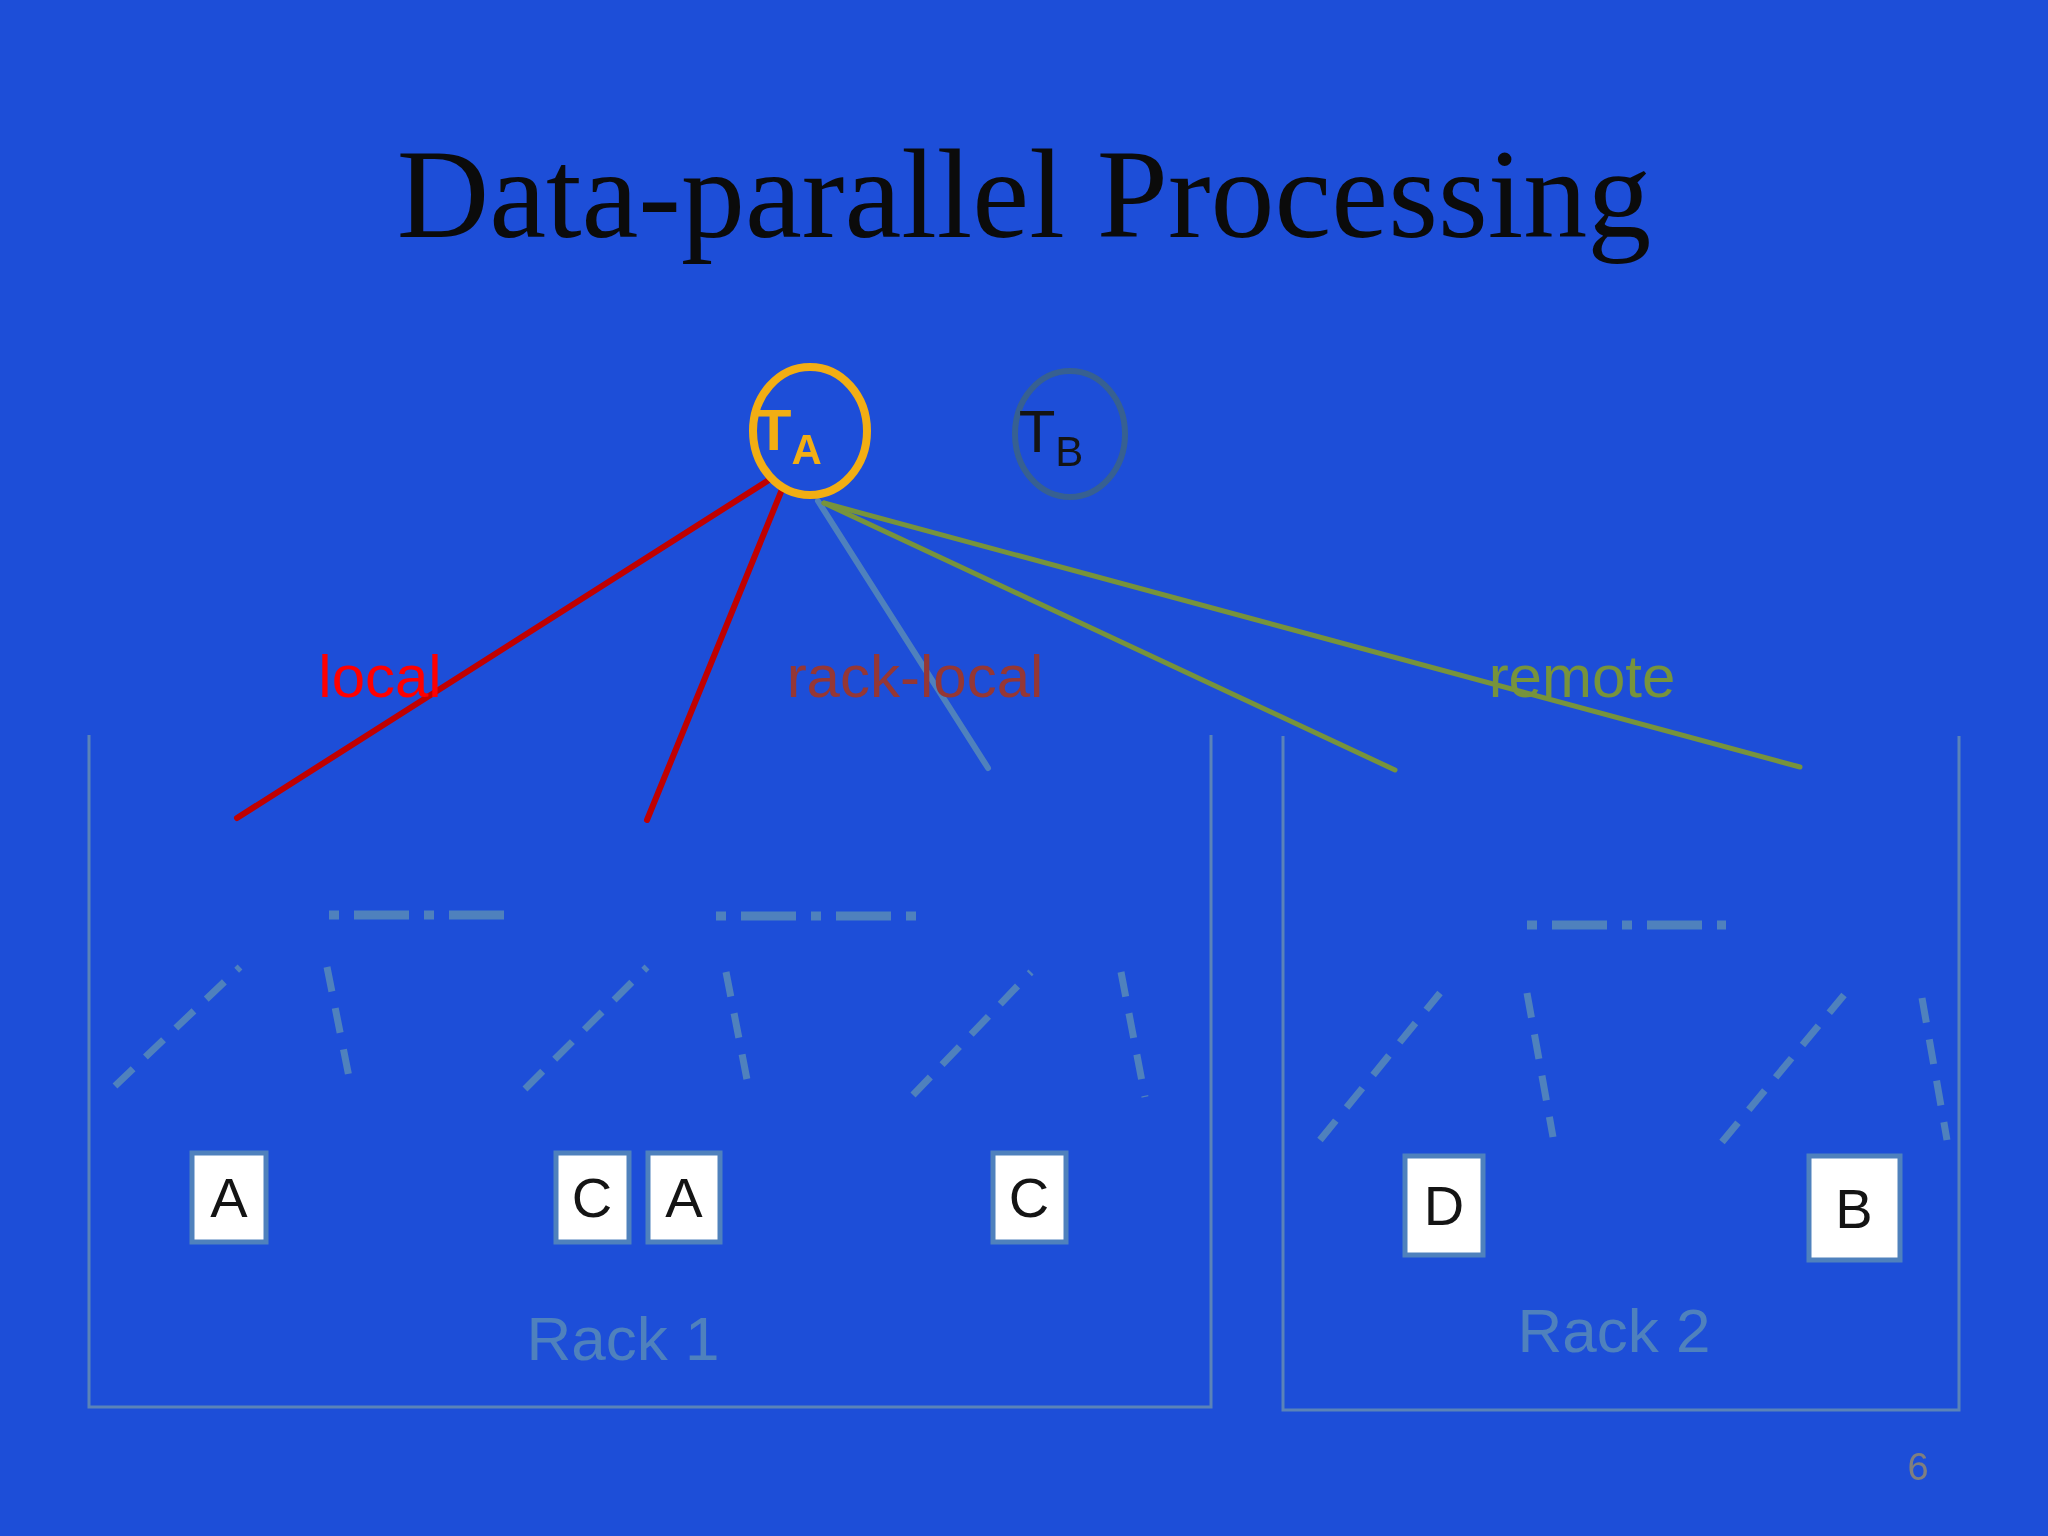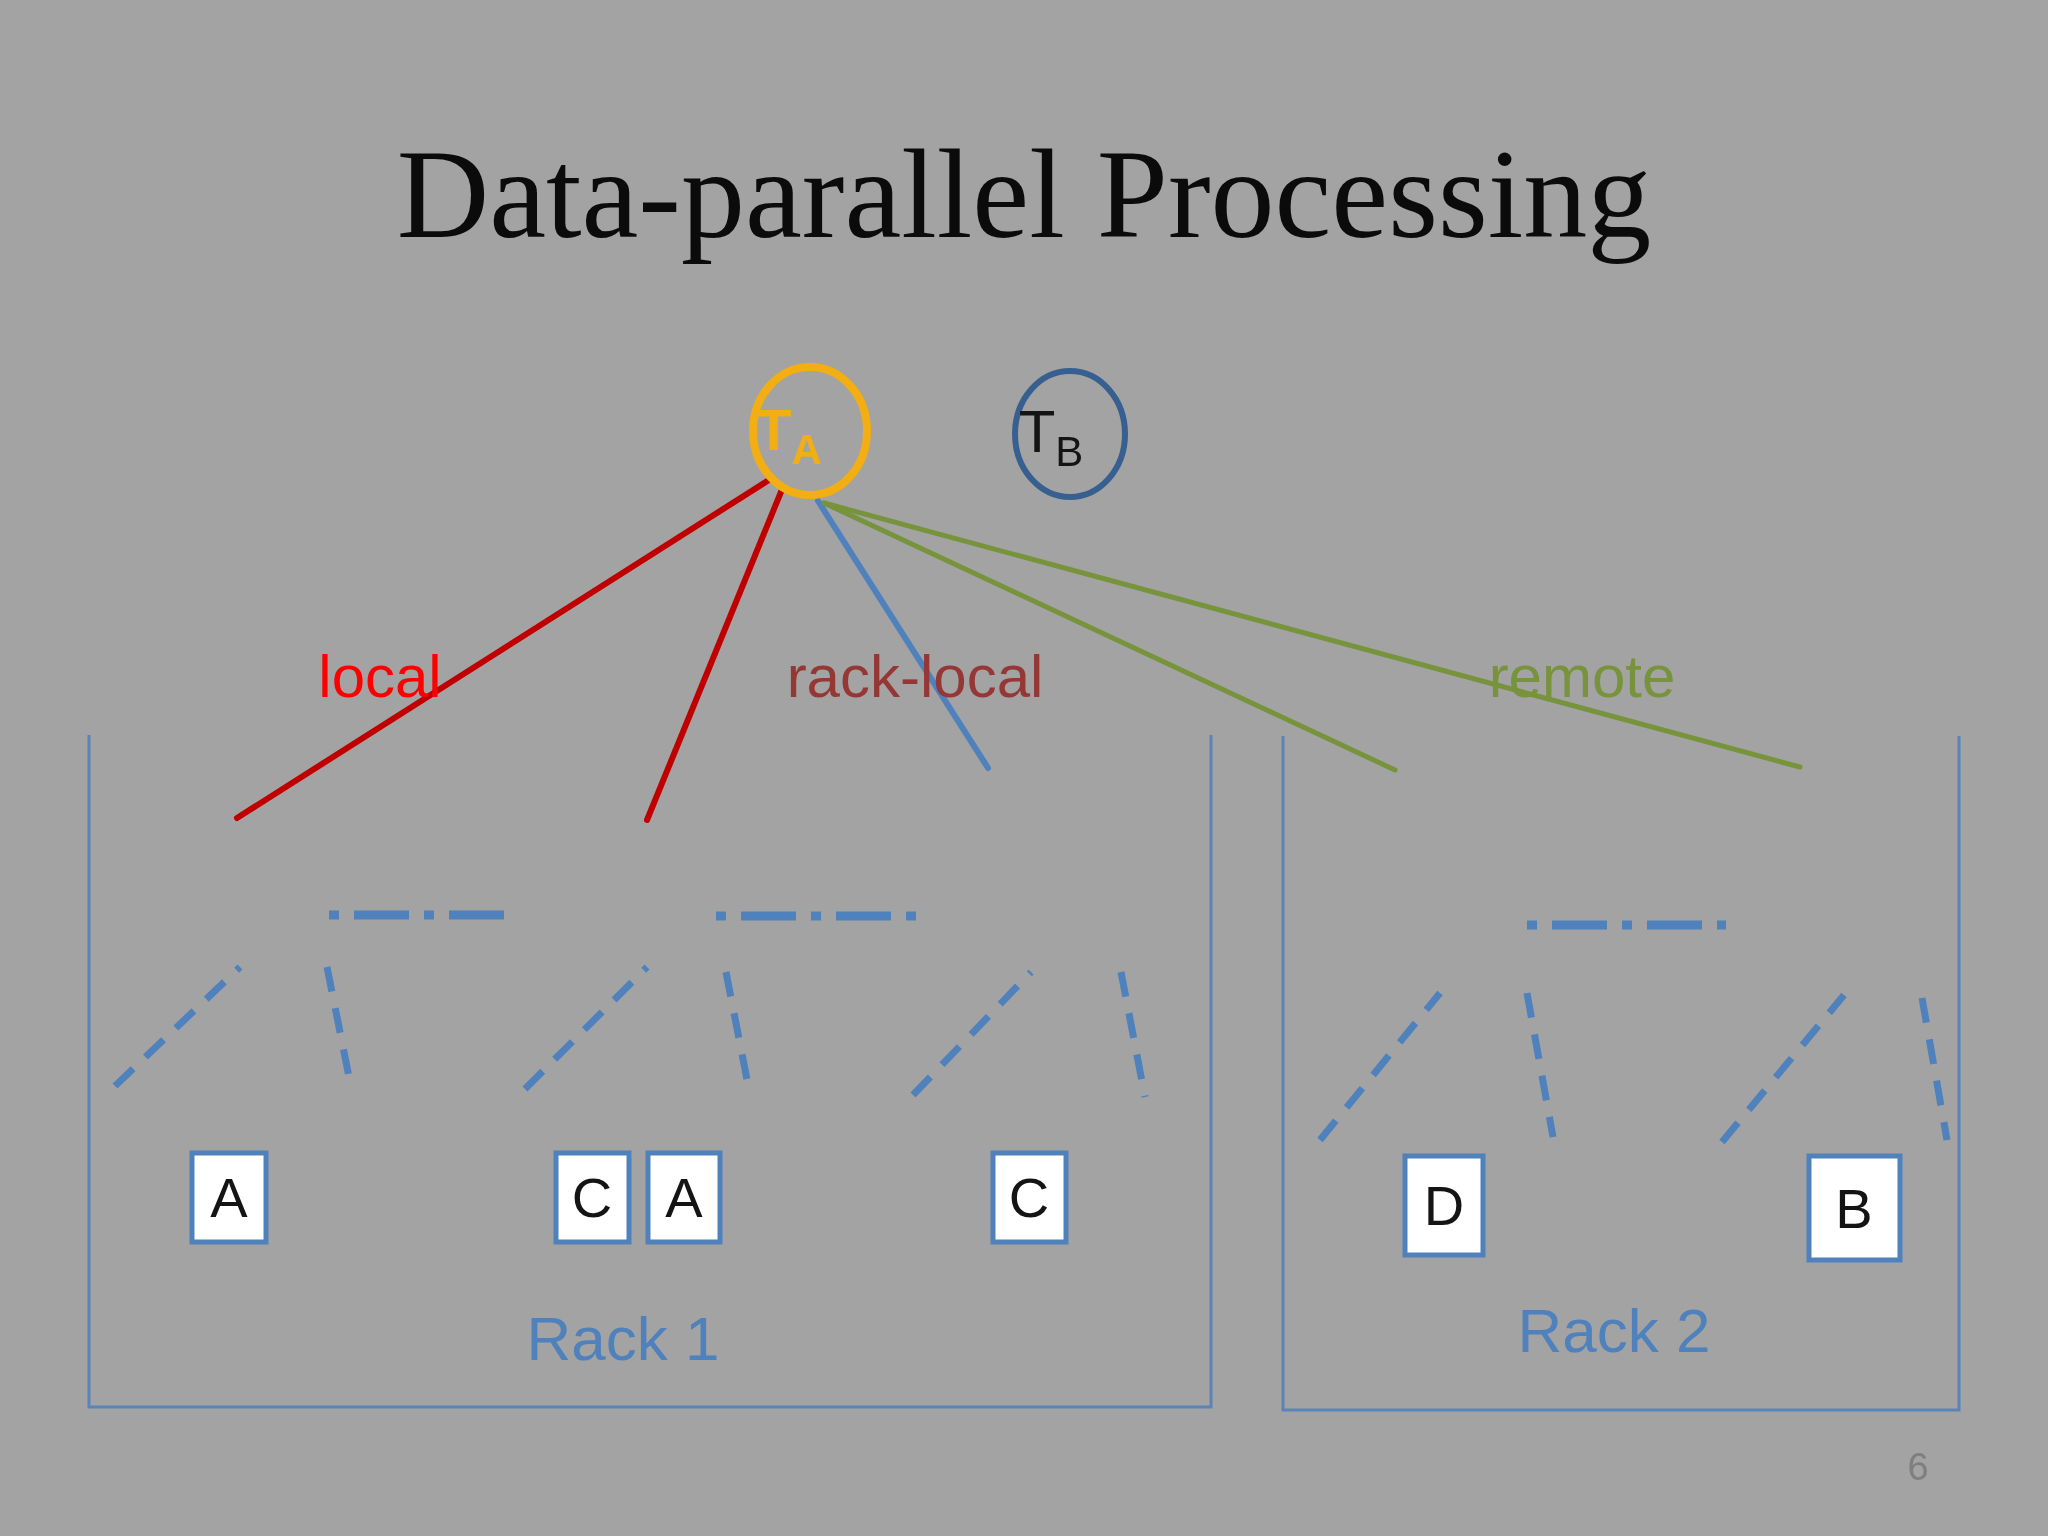--- a/index.html
+++ b/index.html
@@ -1,19 +1,19 @@
 <!DOCTYPE html>
 <html style="--task-a: #F2AE13; --task-b: #376091; --local-line: #C00000; --local-label: #FF0000; --rack-local-line: #4F81BD; --rack-local-label: #953735; --remote-line: #77933C; --remote-label: #77933C; --rack-blue: #4F81BD; --rack-outline: #5B83B8; --page-number: #7F7F7F; --text-black: #141414;"><head>
 <meta charset="utf-8">
 <style>
   html,body{margin:0;padding:0;background:#e8e8e8;}
   .slide{
     position:relative;
     width:2048px;height:1536px;
-    background:#a3a3a3;
+    background:#1d4ed8;
     font-family:"Liberation Sans",sans-serif;
     overflow:hidden;
   }
   svg{display:block;}
 
   .title-text{
     font-family:"Liberation Serif","DejaVu Serif",serif;
     font-size:128px;
     fill:#0b0b0b;
   }

